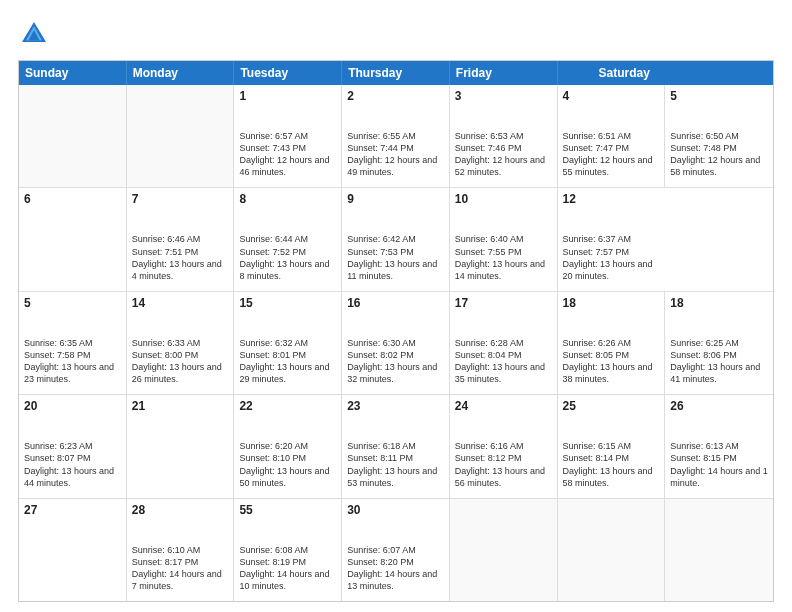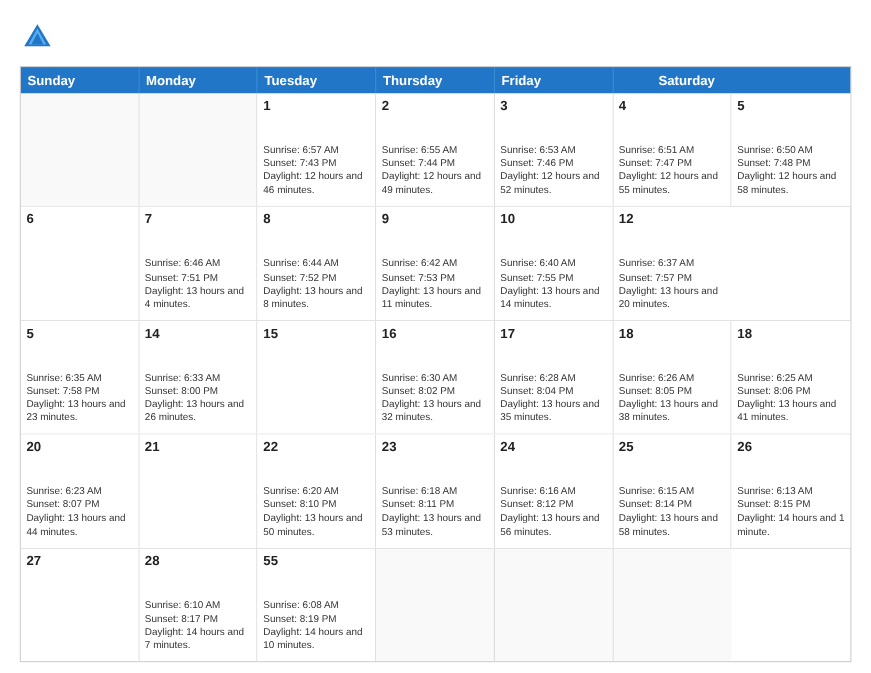--- a/index.html
+++ b/index.html
@@ -196,20 +196,21 @@
           <div class="cal-cell">
             <span class="day-num">5</span>
             <div class="info">Sunrise: 6:35 AM<br>Sunset: 7:58 PM<br>Daylight: 13 hours and 23 minutes.</div>
           </div>
           <div class="cal-cell">
             <span class="day-num">14</span>
             <div class="info">Sunrise: 6:33 AM<br>Sunset: 8:00 PM<br>Daylight: 13 hours and 26 minutes.</div>
           </div>
           <div class="cal-cell">
             <span class="day-num">15</span>
+            <div class="info">Sunrise: 6:32 AM<br>Sunset: 8:01 PM<br>Daylight: 13 hours and 29 minutes.</div>
           </div>
           <div class="cal-cell">
             <span class="day-num">16</span>
             <div class="info">Sunrise: 6:30 AM<br>Sunset: 8:02 PM<br>Daylight: 13 hours and 32 minutes.</div>
           </div>
           <div class="cal-cell">
             <span class="day-num">17</span>
             <div class="info">Sunrise: 6:28 AM<br>Sunset: 8:04 PM<br>Daylight: 13 hours and 35 minutes.</div>
           </div>
           <div class="cal-cell">
@@ -254,20 +255,24 @@
           <div class="cal-cell">
             <span class="day-num">27</span>
           </div>
           <div class="cal-cell">
             <span class="day-num">28</span>
             <div class="info">Sunrise: 6:10 AM<br>Sunset: 8:17 PM<br>Daylight: 14 hours and 7 minutes.</div>
           </div>
           <div class="cal-cell">
             <span class="day-num">55</span>
             <div class="info">Sunrise: 6:08 AM<br>Sunset: 8:19 PM<br>Daylight: 14 hours and 10 minutes.</div>
+          </div>
+          <div class="cal-cell">
+            <span class="day-num">30</span>
+            <div class="info">Sunrise: 6:07 AM<br>Sunset: 8:20 PM<br>Daylight: 14 hours and 13 minutes.</div>
           </div>
           <div class="cal-cell empty"></div>
           <div class="cal-cell empty"></div>
           <div class="cal-cell empty"></div>
         </div>
       </div>
   </div>
 </div>
 
 </body></html>

